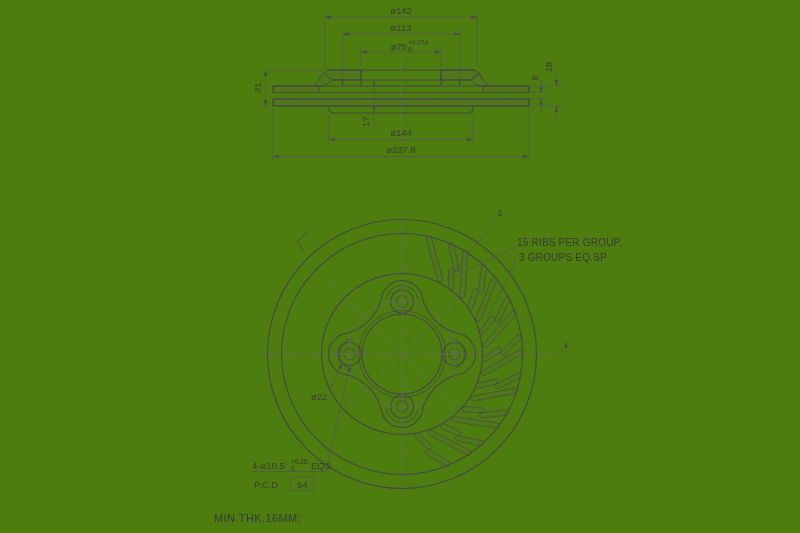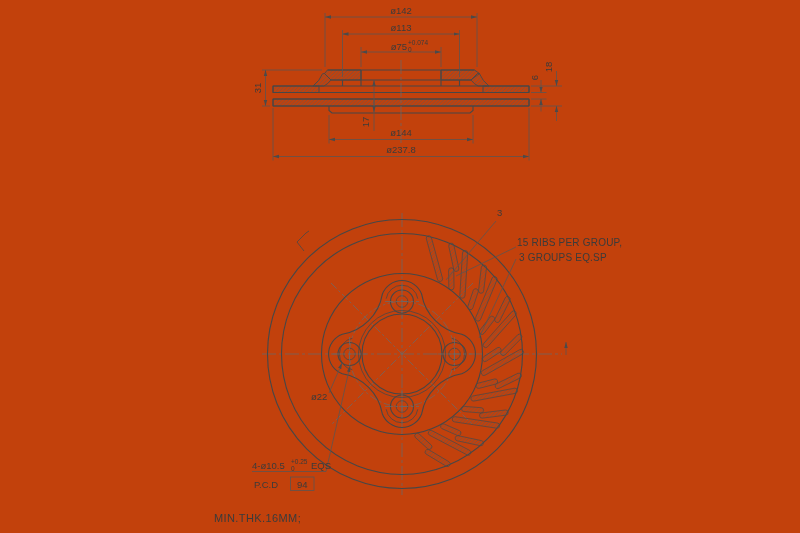--- a/index.html
+++ b/index.html
@@ -1,16 +1,16 @@
 <!DOCTYPE html>
 <html><head>
 <meta charset="utf-8">
 <style>
   html,body{margin:0;padding:0;background:#e8e8e8;}
-  .canvas{width:800px;height:533px;background:#c2410c;position:relative;margin:0 auto;overflow:hidden;}
+  .canvas{width:800px;height:533px;background:#4d7c0f;position:relative;margin:0 auto;overflow:hidden;}
   svg{display:block;}
   text{font-family:"Liberation Sans","DejaVu Sans",sans-serif;fill:#3b3b3b;}
   .dimtxt{font-size:9.5px;}
   .notetxt{font-size:10px;letter-spacing:0.2px;}
   .toltxt{font-size:6.5px;}
   .foottxt{font-size:11px;letter-spacing:0.4px;}
   .outline{stroke:#474747;stroke-width:1.1;fill:none;}
   .thin{stroke:#474747;stroke-width:0.8;fill:none;}
   .dim{stroke:#565656;stroke-width:0.75;fill:none;}
   .cl{stroke:#6a6a6a;stroke-width:0.75;fill:none;stroke-dasharray:14 3 3 3;}

